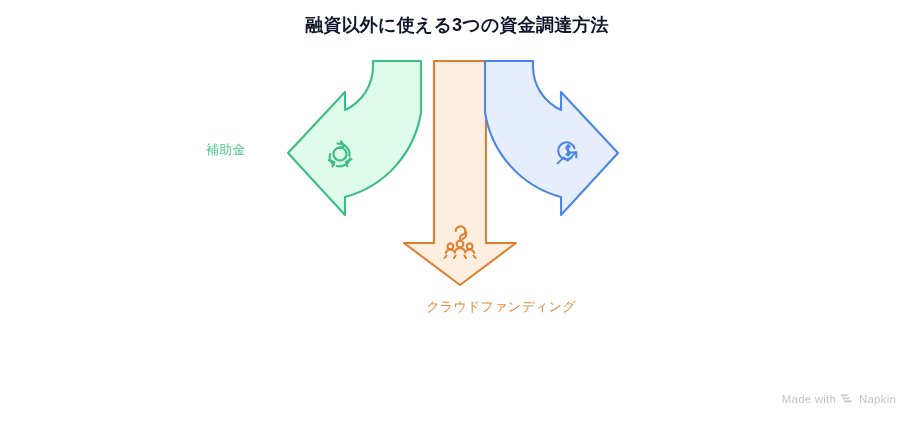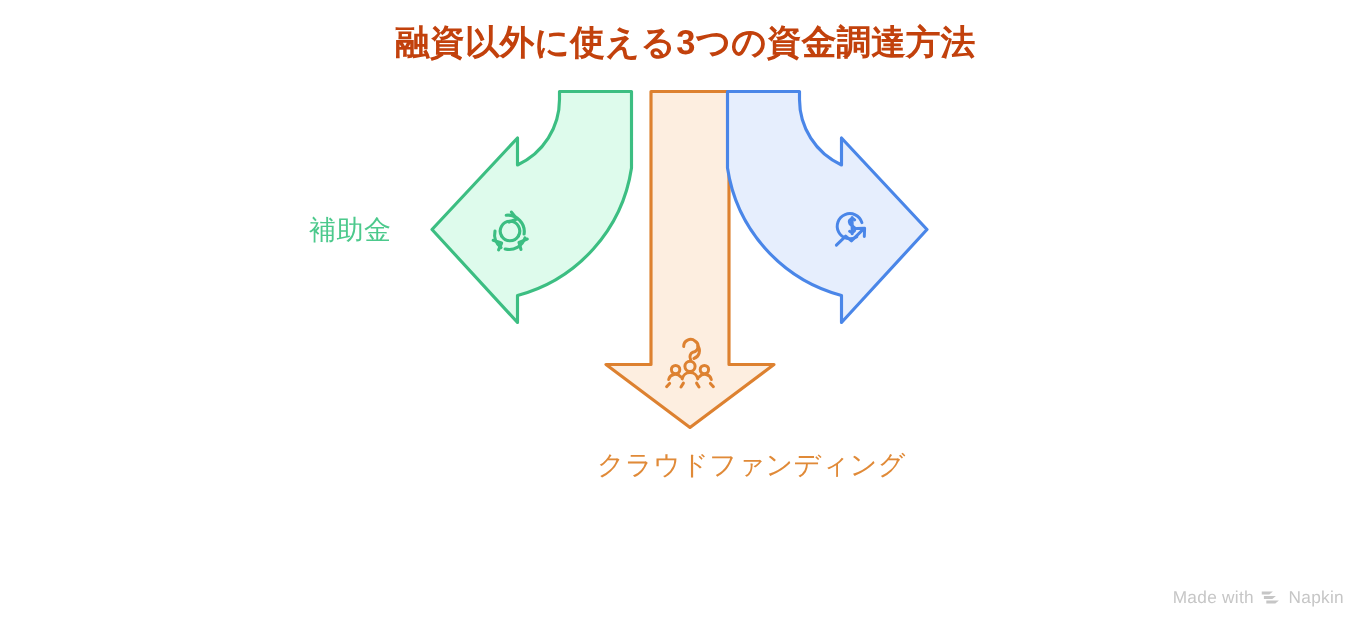--- a/index.html
+++ b/index.html
@@ -22,30 +22,30 @@
     width: 914px;
     height: 422px;
   }
 
   .title {
     position: absolute;
     left: 0;
     top: 13px;
     width: 914px;
     text-align: center;
-    font-size: 23px;
+    font-size: 18px;
     font-weight: bold;
-    color: #c2410c;
+    color: #0f172a;
     letter-spacing: 0.2px;
     white-space: nowrap;
   }
 
   .label {
     position: absolute;
-    font-size: 18px;
+    font-size: 13px;
     font-weight: 400;
     white-space: nowrap;
     letter-spacing: 0.3px;
   }
 
   .label-subsidy {
     left: 206px;
     top: 141px;
     color: #4CC98C;
     text-align: right;

